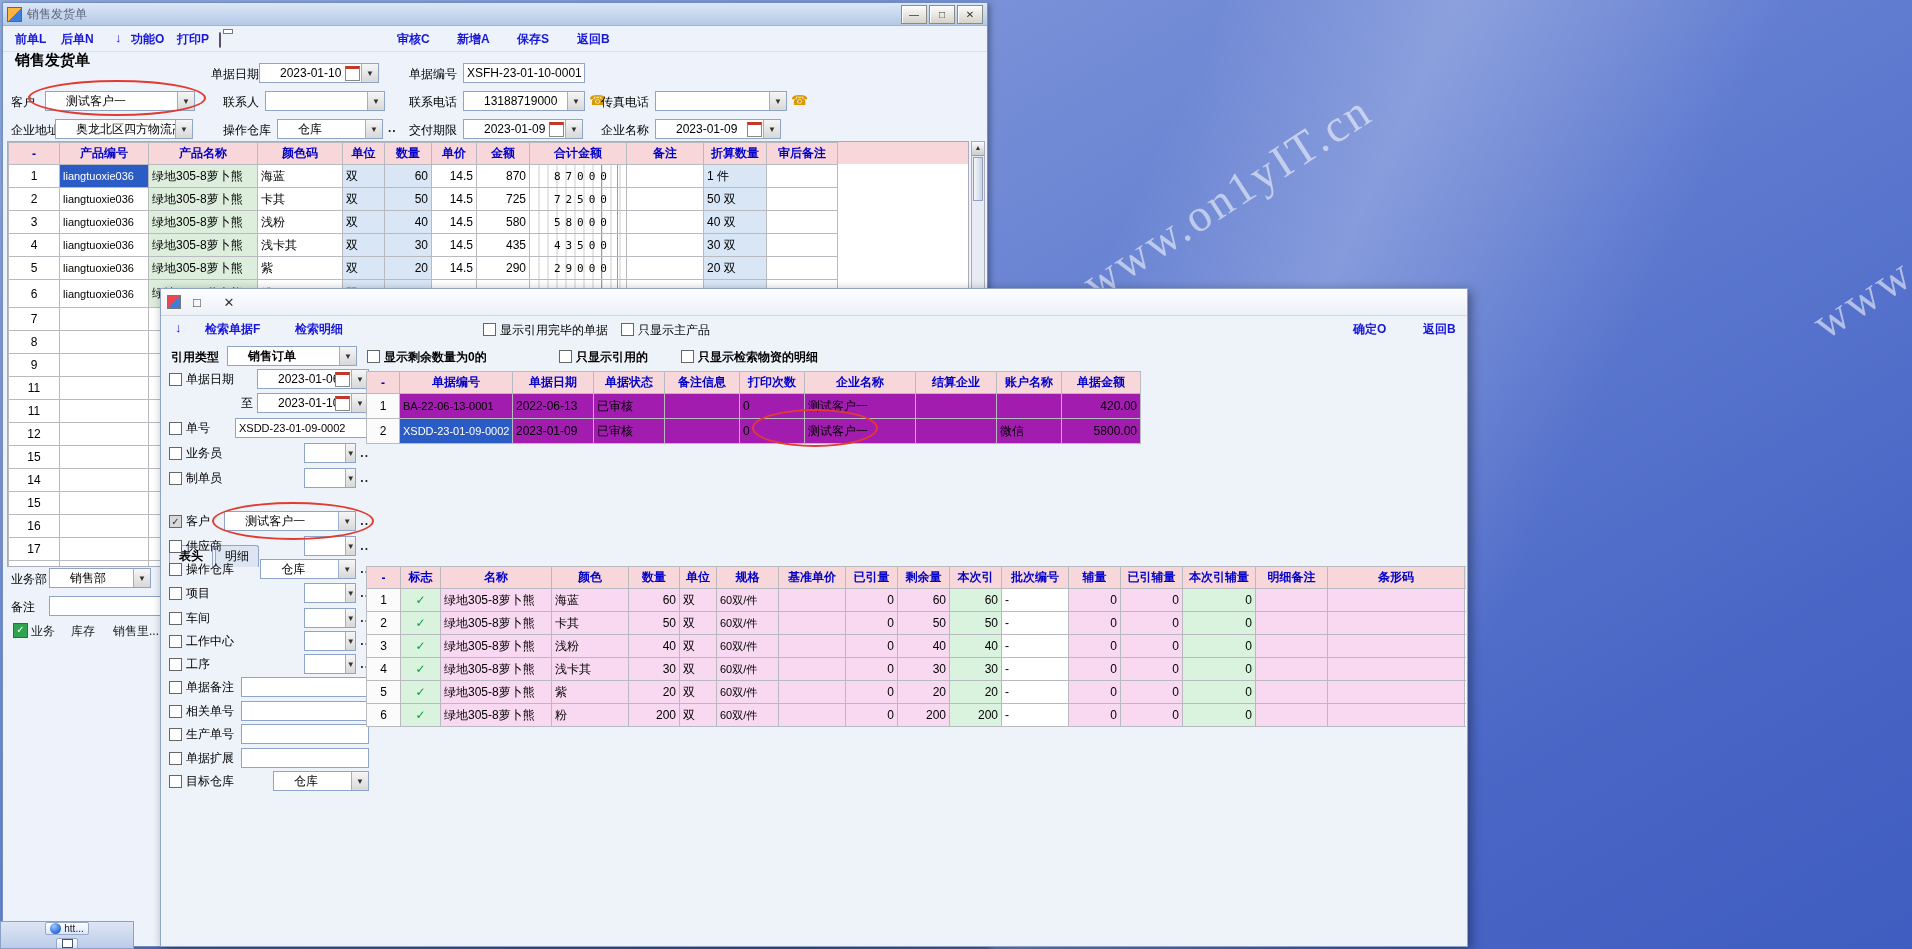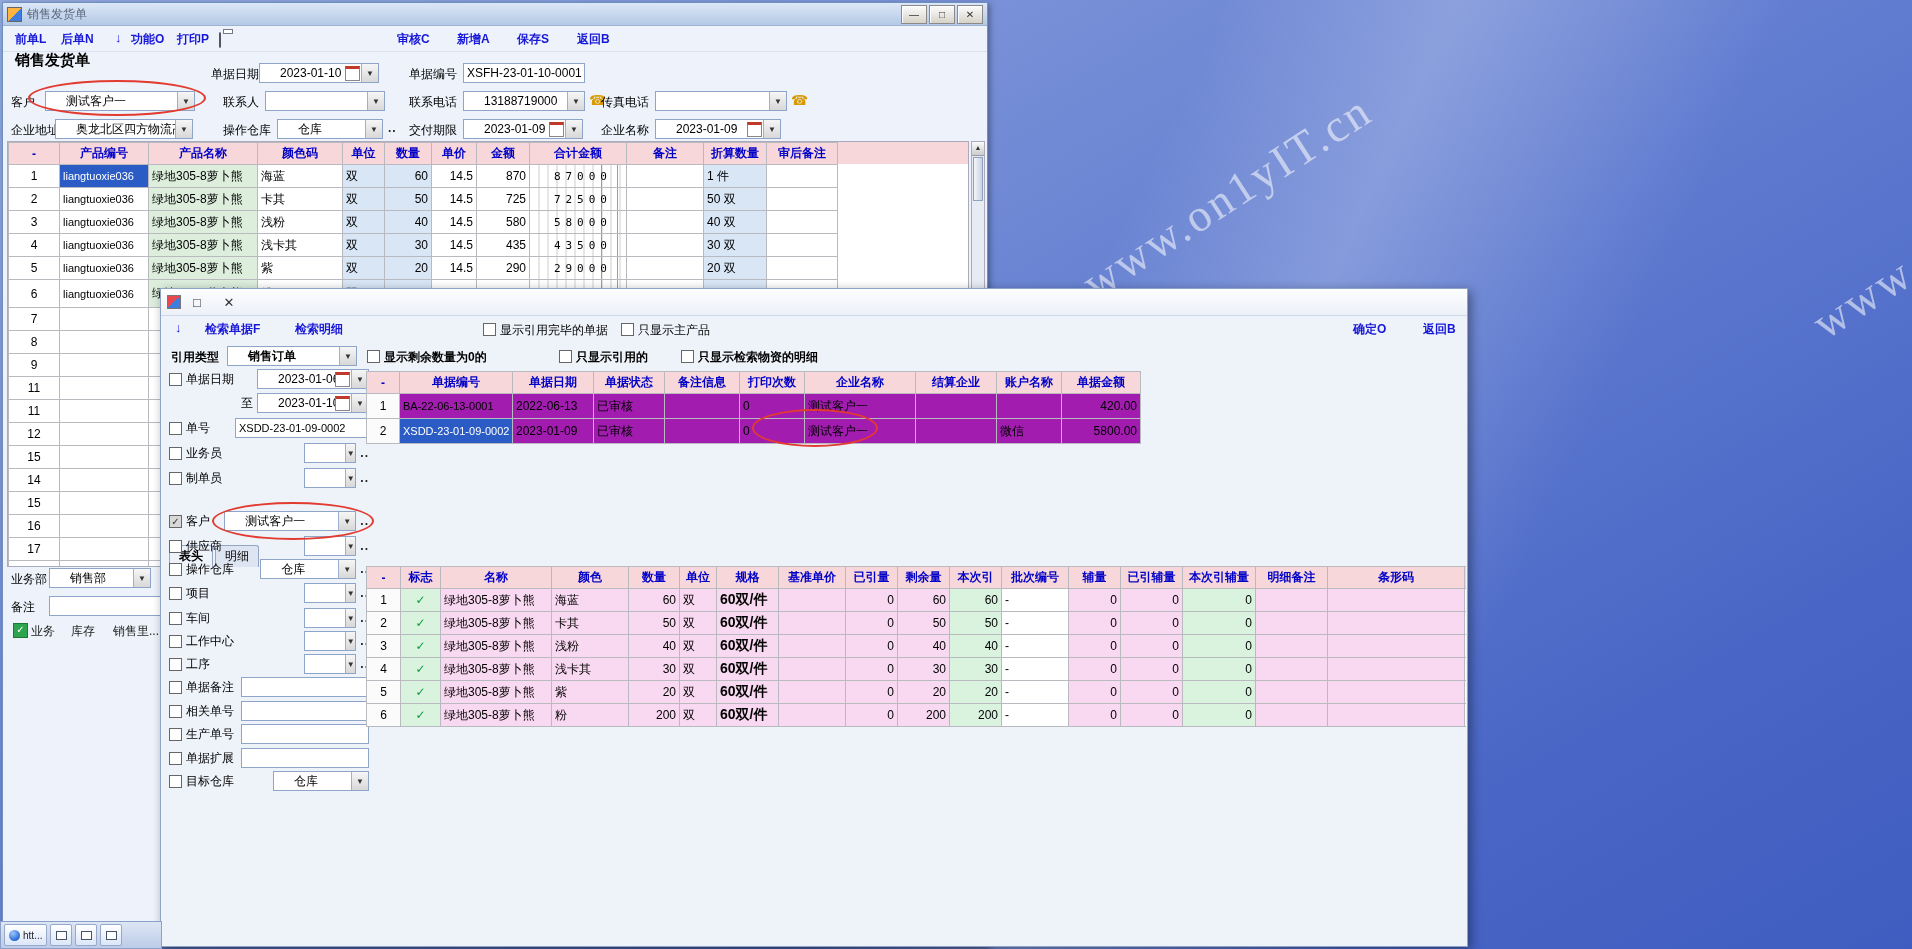--- a/index.html
+++ b/index.html
@@ -81,21 +81,21 @@
   .detail-grid .c12{width:45px}.detail-grid .c13{width:55px}.detail-grid .c14{width:66px}
   .detail-grid .c15{width:65px}.detail-grid .c16{width:130px}.detail-grid .c17{width:60px}
   .detail-grid td{height:22px;}
   .detail-grid tr.data-row td{background:#f9d9f1;}
   .detail-grid tr.data-row td.c0{background:#fbfbfb;text-align:center;}
   .detail-grid tr.data-row td.c1{background:#d9f3de;color:#0a9a3c;font-weight:bold;text-align:center;}
   .detail-grid tr.data-row td.c10,.detail-grid tr.data-row td.c14{background:#d9f3de;}
   .detail-grid tr.data-row td.c11,.detail-grid tr.data-row td.c17{background:#ffffff;}
   .detail-grid td.c4,.detail-grid td.c8,.detail-grid td.c9,.detail-grid td.c10,
   .detail-grid td.c12,.detail-grid td.c13,.detail-grid td.c14{text-align:right;}
-  .detail-grid td.c6{font-size:14px;font-weight:bold;}
+  .detail-grid td.c6{font-size:11px;}
   
   .main-window{position:absolute;left:2px;top:2px;width:986px;height:945px;background:#edf2fb;
     border:1px solid #6f8fc0;box-shadow:2px 2px 6px rgba(0,0,0,.35);z-index:10;box-sizing:border-box;}
   .mw-titlebar{height:22px;background:linear-gradient(#dce7f7,#b4c9e6);display:flex;
     align-items:center;padding:0 4px;border-bottom:1px solid #9fb4d4;}
   .app-icon{width:13px;height:13px;background:linear-gradient(135deg,#ffb340 0 50%,#3d7de0 50% 100%);
     border:1px solid #666;flex:none;}
   .ttext{font-size:12px;color:#5a6578;margin-left:5px;flex:1;}
   .winbtns{display:flex;gap:2px;}
   .wbtn{width:24px;height:17px;background:linear-gradient(#fdfdfd,#d6d2c8);border:1px solid #8a8a8a;
@@ -126,22 +126,22 @@
   .lrow{position:absolute;left:8px;width:200px;height:20px;display:flex;align-items:center;gap:4px;}
   .ml-auto{margin-left:auto;}
   .ltabs{position:absolute;left:8px;top:218px;display:flex;margin-top:38px;}
   .ltab{padding:2px 9px;font-size:12px;border:1px solid #93a5c4;background:#dde5f2;
     border-bottom:none;border-radius:3px 3px 0 0;margin-right:2px;}
   .ltab.active{background:#eef2f9;font-weight:bold;}
   .doc-grid{position:absolute;left:205px;top:82px;}
   .detail-wrap{position:absolute;left:205px;top:277px;width:1100px;height:161px;overflow:hidden;}
   
   .ellipse{position:absolute;border:2px solid #e23b30;border-radius:50%;z-index:50;pointer-events:none;}
-  .taskbar{position:absolute;left:0;top:921px;width:162px;height:28px;z-index:30;box-sizing:border-box;
-    background:linear-gradient(#dde6f5,#bccbe8);border:1px solid #8aa0c8;display:flex;align-items:center;gap:3px;padding:0 3px;}
+  .taskbar{position:absolute;left:0;top:921px;width:134px;height:28px;z-index:30;box-sizing:border-box;
+    background:linear-gradient(#dde6f5,#bccbe8);border:1px solid #8aa0c8;display:flex;align-items:center;gap:3px;padding:0 3px;flex-direction:column;}
   .tb-item{height:20px;display:flex;align-items:center;gap:3px;background:linear-gradient(#ffffff,#dce6f8);
     border:1px solid #98a8c8;border-radius:2px;padding:0 4px;font-size:10px;color:#223;}
   .globe{width:11px;height:11px;border-radius:50%;background:radial-gradient(circle at 35% 30%,#9ec7ff,#2a6ad4 70%);}
   .tb-sq{width:20px;height:20px;background:linear-gradient(#ffffff,#dce6f8);border:1px solid #98a8c8;border-radius:2px;
     display:flex;align-items:center;justify-content:center;}
   .tb-sq i{display:block;width:9px;height:7px;background:#fff;border:1px solid #456;}
 </style>
 </head>
 <body>
 

